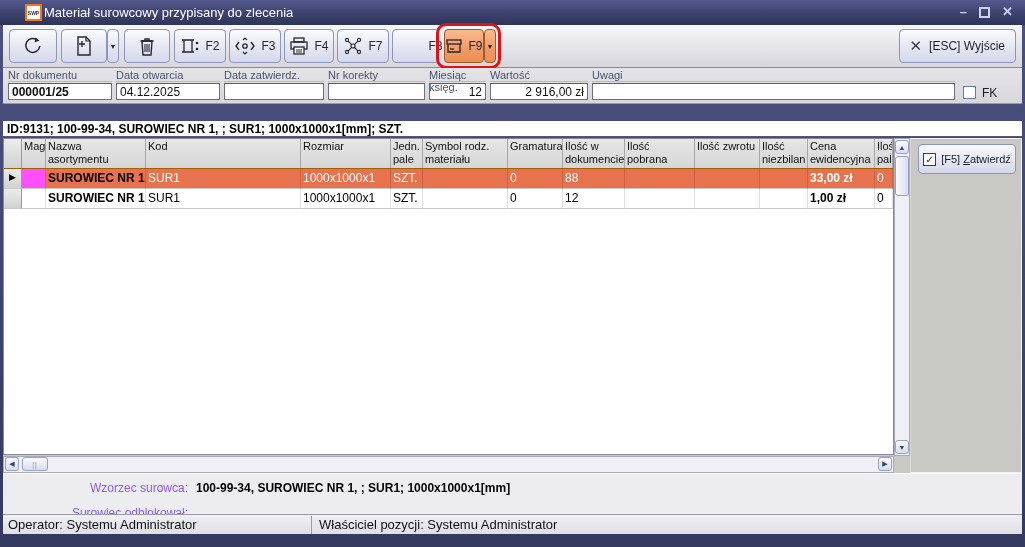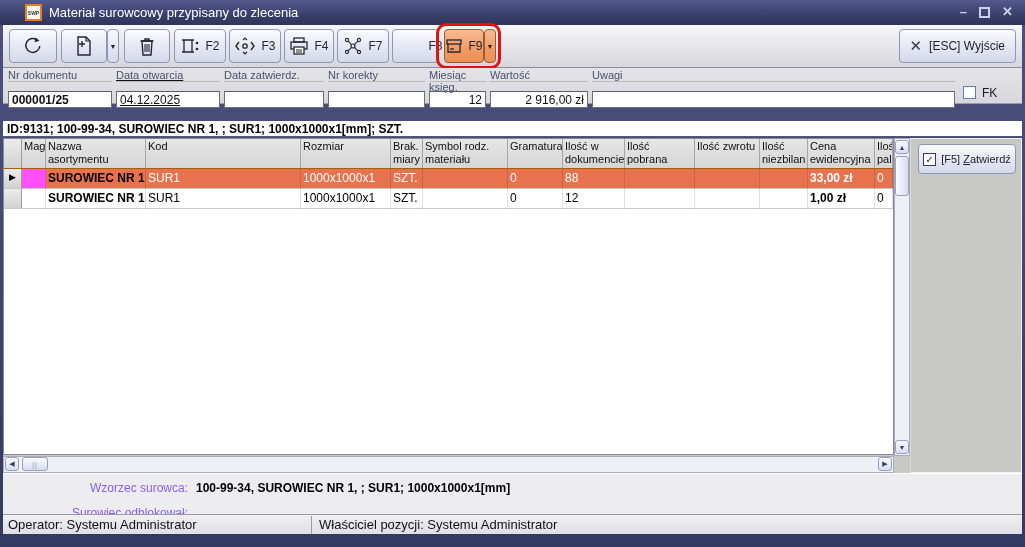--- a/index.html
+++ b/index.html
@@ -9,21 +9,21 @@
   .window { position:relative; width:1025px; height:547px;
     background:linear-gradient(180deg,#4c5180 0%,#343960 100%); overflow:hidden; }
 
   
   .titlebar { position:absolute; left:0; top:0; width:1025px; height:25px;
     background:linear-gradient(180deg,#545a8c 0%,#3c416e 55%,#2f3459 100%);
     display:flex; align-items:center; }
   .app-icon { width:17px; height:17px; margin-left:25px; background:#f8f8f8;
     border:2px solid #e87a20; display:inline-flex; align-items:center; justify-content:center; }
   .app-icon-text { font-size:5px; font-weight:bold; color:#333; letter-spacing:0; }
-  .title { color:#ffffff; font-size:13px; margin-left:7px; }
+  .title { color:#ffffff; font-size:13px; margin-left:2px; }
   .winctl { position:absolute; right:12px; top:4px; display:flex; gap:12px; align-items:center; }
   .winctl span { color:#ccd2ee; font-size:13px; line-height:16px; cursor:default; }
   .ctl-min { font-weight:bold; }
   .ctl-max { display:inline-block; width:11px; height:11px; border:2px solid #ccd2ee; }
   .ctl-close { font-weight:bold; }
 
   
   .toolbar { position:absolute; left:3px; top:25px; width:1019px; height:43px;
     background:linear-gradient(180deg,#f7f7f9 0%,#e3e3e8 60%,#d6d6dc 100%);
     border-bottom:1px solid #8b8b99; }
@@ -44,21 +44,21 @@
     display:flex; align-items:center; gap:7px; font-size:12px; color:#1d1d26; cursor:pointer; }
   .x-glyph { font-size:15px; color:#3a3a46; }
 
   
   .fieldsbar { position:absolute; left:3px; top:68px; width:1019px; height:36px;
     background:linear-gradient(180deg,#e4e4e8 0%,#d7d7dc 100%); border-bottom:1px solid #9a9aa8; }
   .fld { position:absolute; top:1px; }
   .fld-label { color:#49536e; font-size:11px; display:block; height:13px;
     border-bottom:1px solid #b9b9c4; }
   .fld-input { display:block; background:#ffffff; border:1px solid #707078;
-    border-top-color:#5c5c66; height:17px; margin-top:9px; font-size:12px;
+    border-top-color:#5c5c66; height:17px; margin-top:1px; font-size:12px;
     padding:1px 3px 0 3px; white-space:nowrap; overflow:hidden; }
   .bold { font-weight:bold; }
   .right { text-align:right; }
   .fk-box { position:absolute; left:960px; top:18px; width:13px; height:13px;
     background:#fff; border:1px solid #6a7ab0; cursor:pointer; }
   .fk-label { position:absolute; left:979px; top:18px; font-size:12px; color:#1c1c26; }
 
   
   .inforow { position:absolute; left:3px; width:1019px; height:16px;
     font-weight:bold; font-size:12px; padding:1px 0 0 4px; white-space:nowrap;
@@ -236,21 +236,21 @@
       <span class="x-glyph">✕</span>
       <span>[ESC] Wyjście</span>
     </div>
   </div>
 
   <div class="fieldsbar">
     <div class="fld" style="left:5px;width:104px;">
       <span class="fld-label">Nr dokumentu</span>
       <span class="fld-input bold">000001/25</span>
     </div>
-    <div class="fld" style="left:113px;width:104px;text-decoration:underline;">
+    <div class="fld" style="left:113px;width:104px;">
       <span class="fld-label">Data otwarcia</span>
       <span class="fld-input">04.12.2025</span>
     </div>
     <div class="fld" style="left:221px;width:100px;">
       <span class="fld-label">Data zatwierdz.</span>
       <span class="fld-input"></span>
     </div>
     <div class="fld" style="left:325px;width:97px;">
       <span class="fld-label">Nr korekty</span>
       <span class="fld-input"></span>
@@ -274,21 +274,21 @@
   <div class="inforow inforow2">ID:9131; 100-99-34, SUROWIEC NR 1, ; SUR1; 1000x1000x1[mm]; SZT.</div>
 
   <div class="main">
     <div class="grid-area">
       <div class="grid-header">
         <div class="gh c-sel sel-cell"></div>
         <div class="gh c-mag">Mag</div>
         <div class="gh c-nazwa">Nazwa asortymentu</div>
         <div class="gh c-kod">Kod</div>
         <div class="gh c-rozm">Rozmiar</div>
-        <div class="gh c-jedn">Brak. miary</div>
+        <div class="gh c-jedn">Jedn. pale</div>
         <div class="gh c-symb">Symbol rodz. materiału</div>
         <div class="gh c-gram">Gramatura</div>
         <div class="gh c-idok">Ilość w dokumencie</div>
         <div class="gh c-pobr">Ilość pobrana</div>
         <div class="gh c-zwrot">Ilość zwrotu</div>
         <div class="gh c-niezb">Ilość niezbilan</div>
         <div class="gh c-cena">Cena ewidencyjna</div>
         <div class="gh c-pale">Ilość pale</div>
       </div>
       <div class="grid-row row-sel">

